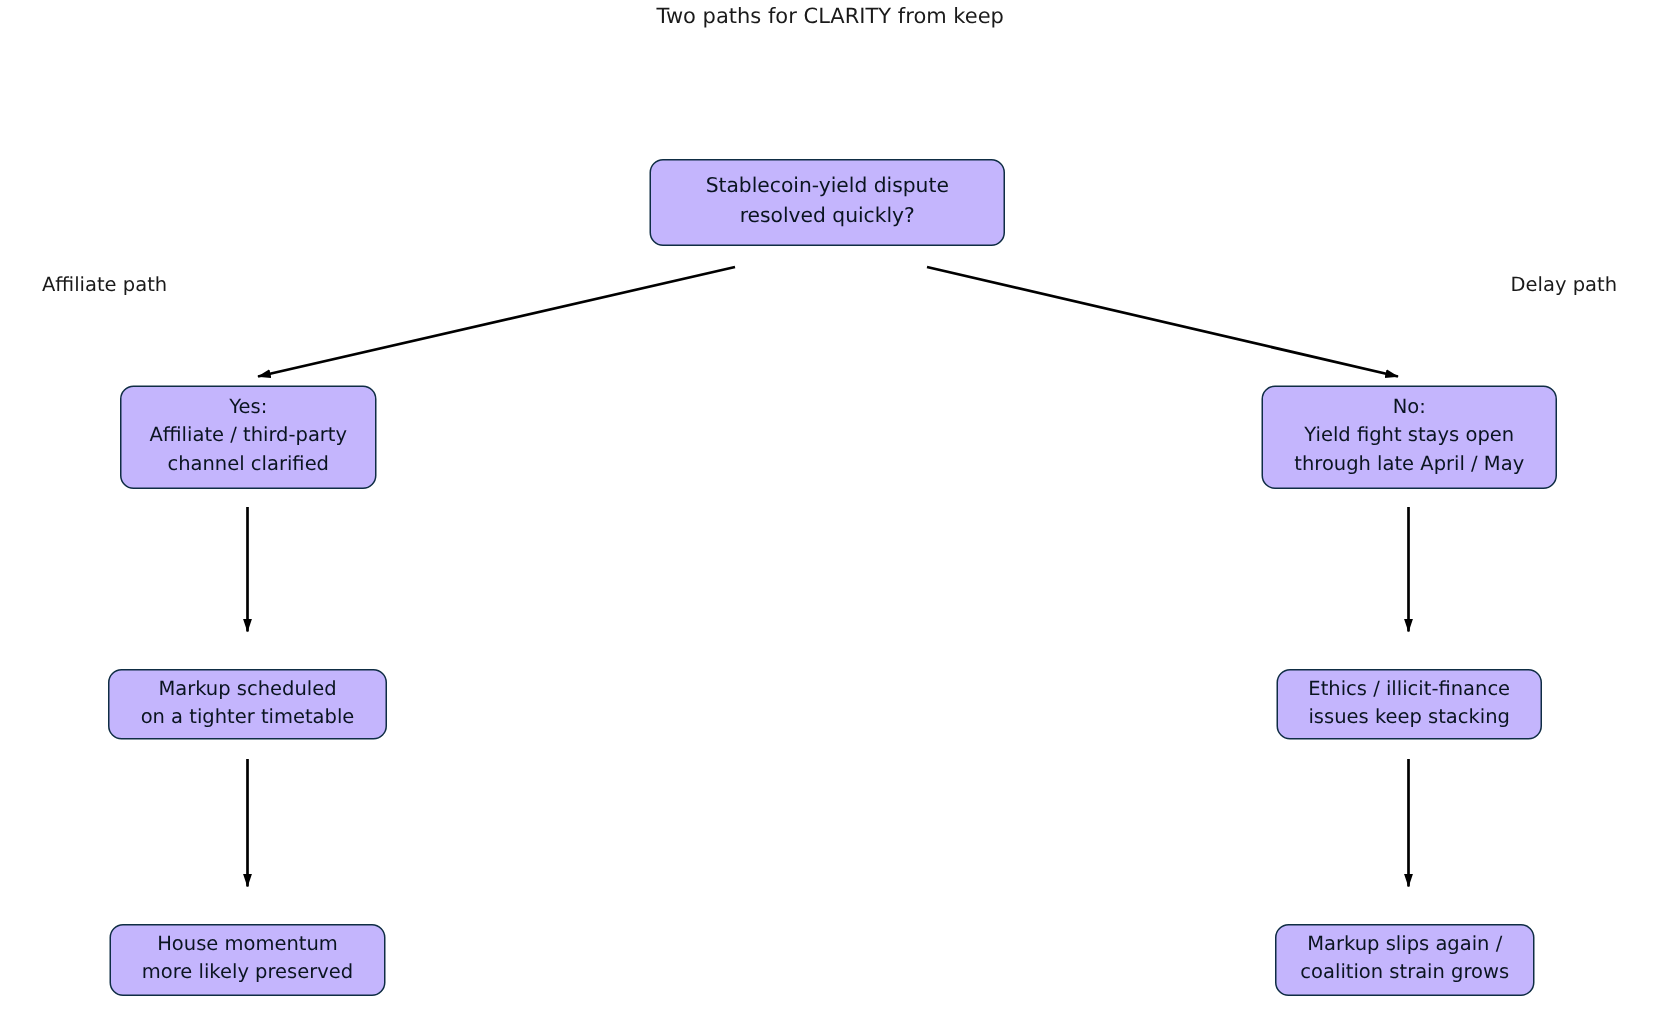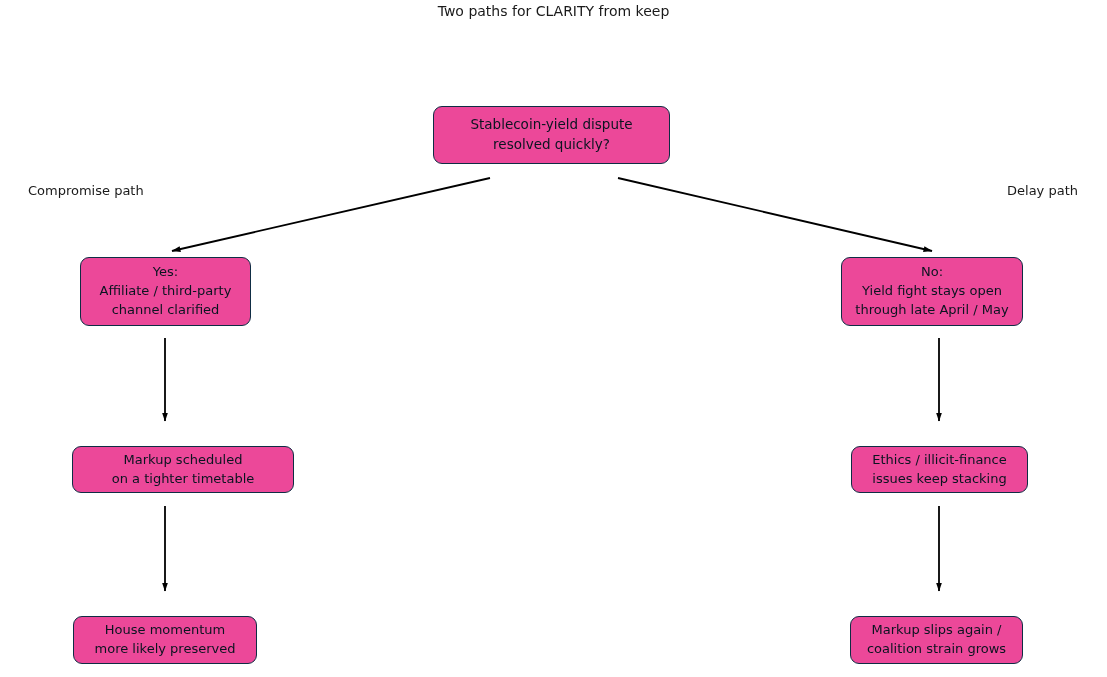--- a/index.html
+++ b/index.html
@@ -28,37 +28,37 @@
     position: absolute;
     top: 183px;
     font-size: 13px;
     color: #1a1a1a;
   }
   .path-label.left  { left: 28px; }
   .path-label.right { right: 29px; margin-left: 32px; }
   .node {
     position: absolute;
     box-sizing: border-box;
-    background: #ec4899;
+    background: #c4b5fd;
     border: 1.6px solid #0f2d44;
     border-radius: 9px;
     display: flex;
     align-items: center;
     justify-content: center;
     text-align: center;
     white-space: pre-line;
     color: #0a1420;
     font-size: 13px;
     line-height: 1.45;
     padding: 2px 6px;
   }
   .node.root         { left: 433px; top: 106px; width: 237px; height: 58px; font-size: 13.5px; }
   .node.yes          { left:  80px; top: 257px; width: 171px; height: 69px; }
-  .node.no           { left: 841px; top: 257px; width: 182px; height: 69px; }
-  .node.left-mid     { left:  72px; top: 446px; width: 222px; height: 47px; }
+  .node.no           { left: 841px; top: 257px; width: 197px; height: 69px; }
+  .node.left-mid     { left:  72px; top: 446px; width: 186px; height: 47px; }
   .node.right-mid    { left: 851px; top: 446px; width: 177px; height: 47px; }
   .node.left-bottom  { left:  73px; top: 616px; width: 184px; height: 48px; }
   .node.right-bottom { left: 850px; top: 616px; width: 173px; height: 48px; }
   .edges {
     position: absolute;
     left: 0; top: 0;
     width: 1107px;
     height: 677px;
     pointer-events: none;
   }
@@ -77,21 +77,21 @@
       </marker>
     </defs>
     <line x1="490" y1="178" x2="172" y2="251" stroke="#000000" stroke-width="1.8" marker-end="url(#arrowhead)"></line>
     <line x1="618" y1="178" x2="932" y2="251" stroke="#000000" stroke-width="1.8" marker-end="url(#arrowhead)"></line>
     <line x1="165" y1="338" x2="165" y2="421" stroke="#000000" stroke-width="1.8" marker-end="url(#arrowhead)"></line>
     <line x1="939" y1="338" x2="939" y2="421" stroke="#000000" stroke-width="1.8" marker-end="url(#arrowhead)"></line>
     <line x1="165" y1="506" x2="165" y2="591" stroke="#000000" stroke-width="1.8" marker-end="url(#arrowhead)"></line>
     <line x1="939" y1="506" x2="939" y2="591" stroke="#000000" stroke-width="1.8" marker-end="url(#arrowhead)"></line>
   </svg>
 
-  <div class="path-label left">Compromise path</div>
+  <div class="path-label left">Affiliate path</div>
   <div class="path-label right">Delay path</div>
 
   <div class="node root">Stablecoin-yield dispute
 resolved quickly?</div>
 
   <div class="node yes">Yes:
 Affiliate / third-party
 channel clarified</div>
   <div class="node no">No:
 Yield fight stays open

